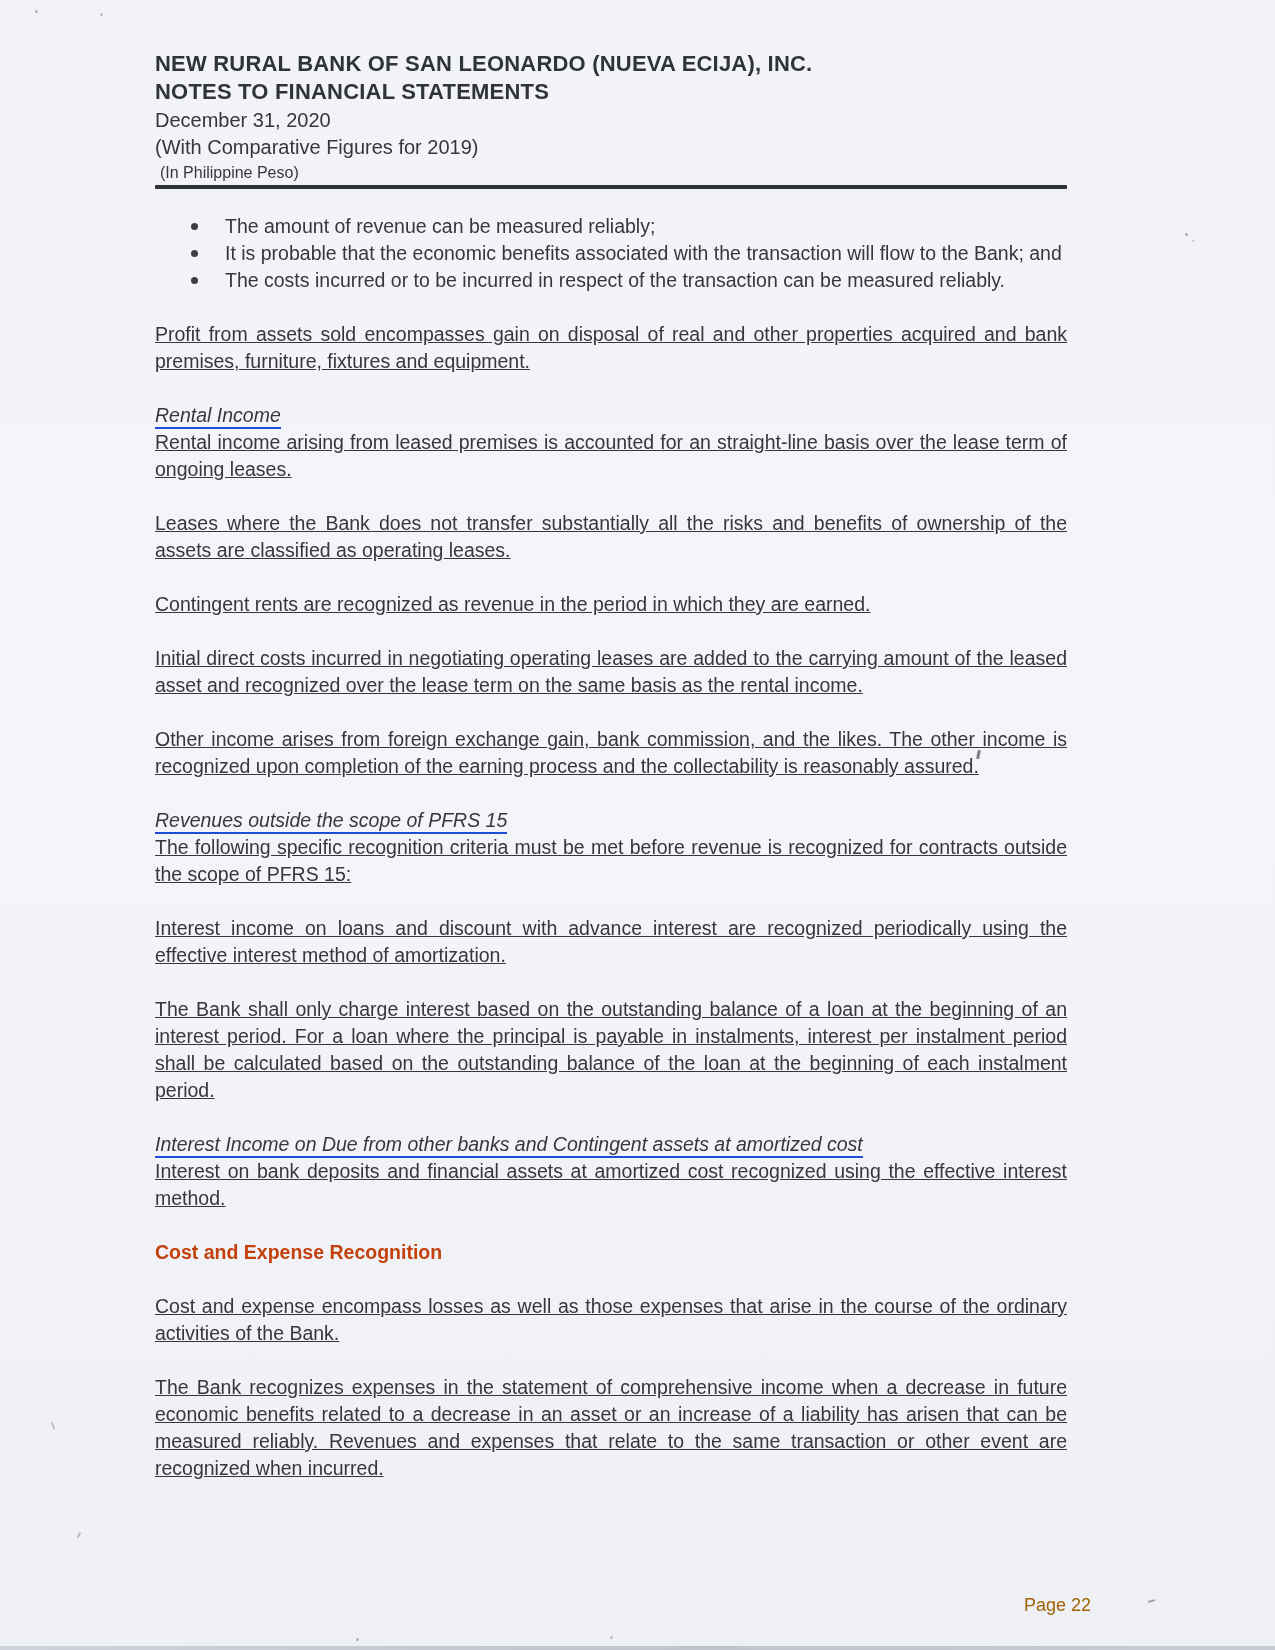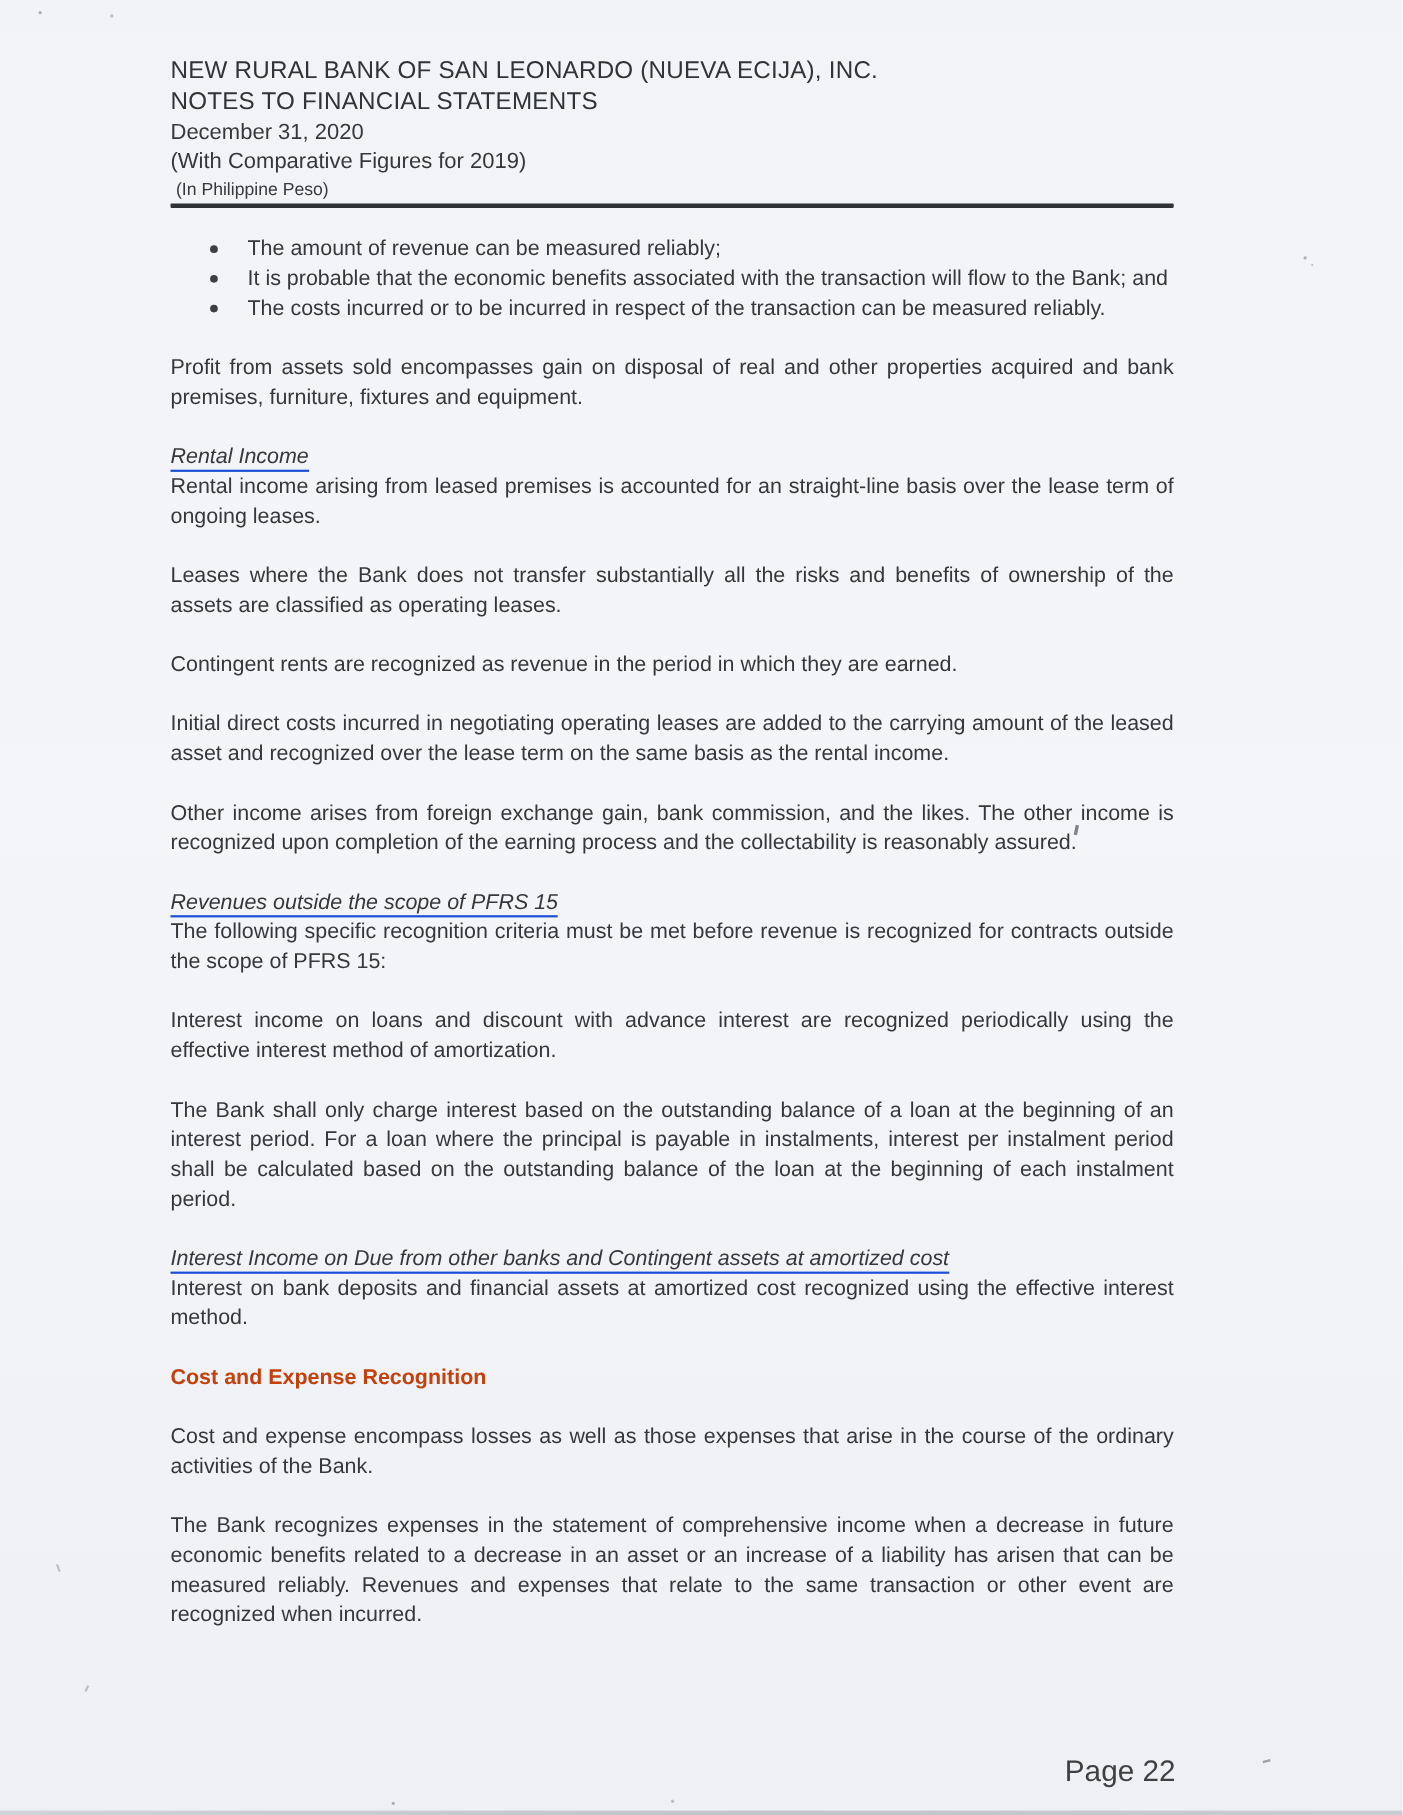--- a/index.html
+++ b/index.html
@@ -5,41 +5,41 @@
   html,body{margin:0;padding:0;}
   body{
     width:1275px;height:1650px;position:relative;overflow:hidden;
     background:linear-gradient(180deg,#f1f3f7 0%,#f4f5f8 45%,#eef0f4 100%);
     font-family:"Liberation Sans", sans-serif;
     color:#35373c;
   }
   .page-content{
     position:absolute;left:155px;top:50px;width:912px;
   }
-  .h1{font-size:22px;font-weight:normal;line-height:28px;letter-spacing:.2px;color:#303338;}
+  .h1{font-size:22px;font-weight:bold;line-height:28px;letter-spacing:.2px;color:#303338;}
   .h2{font-size:20px;line-height:26px;margin-top:1px;}
   .italic{}
   .h3{font-size:16px;line-height:20px;margin-top:3px;padding-left:5px;}
   .rule{height:4px;background:#2e3136;margin-top:2px;border-radius:1px;}
 
   main{margin-top:24px;font-size:19.5px;line-height:27px;}
   ul.criteria{list-style:none;margin:0 0 27px 0;padding:0;text-align:justify;}
   ul.criteria li{position:relative;padding-left:70px;margin:0;}
   ul.criteria .dot{
     position:absolute;left:36px;top:10px;width:7px;height:7px;border-radius:50%;
     background:#3c3e43;
   }
-  p.body{margin:0 0 27px 0;text-align:justify;}
+  p.body{margin:0 0 27px 0;text-align:justify;text-decoration:underline;}
   .section-heading{font-style:italic;margin:0;}
   .section-heading .u{border-bottom:2px solid #1d4ed8;padding-bottom:1px;}
   .standalone{}
   .bold-heading{font-weight:bold;margin:0 0 27px 0;color:#c2410c;}
 
   .footer-page{
-    position:absolute;left:968px;top:1595px;font-size:27px;color:#404040;
+    position:absolute;left:1024px;top:1595px;font-size:18px;color:#a16207;
   }
   .speck{position:absolute;background:#6a6f78;border-radius:50%;}
   .mark{position:absolute;background:#4a4e55;}
   .scan-band{
     position:absolute;left:0;bottom:0;width:100%;height:4px;
     background:linear-gradient(to right,#c9cdd5,#b7bcc6 55%,#c2c6cf);
     opacity:.85;
   }
 </style>
 </head>

